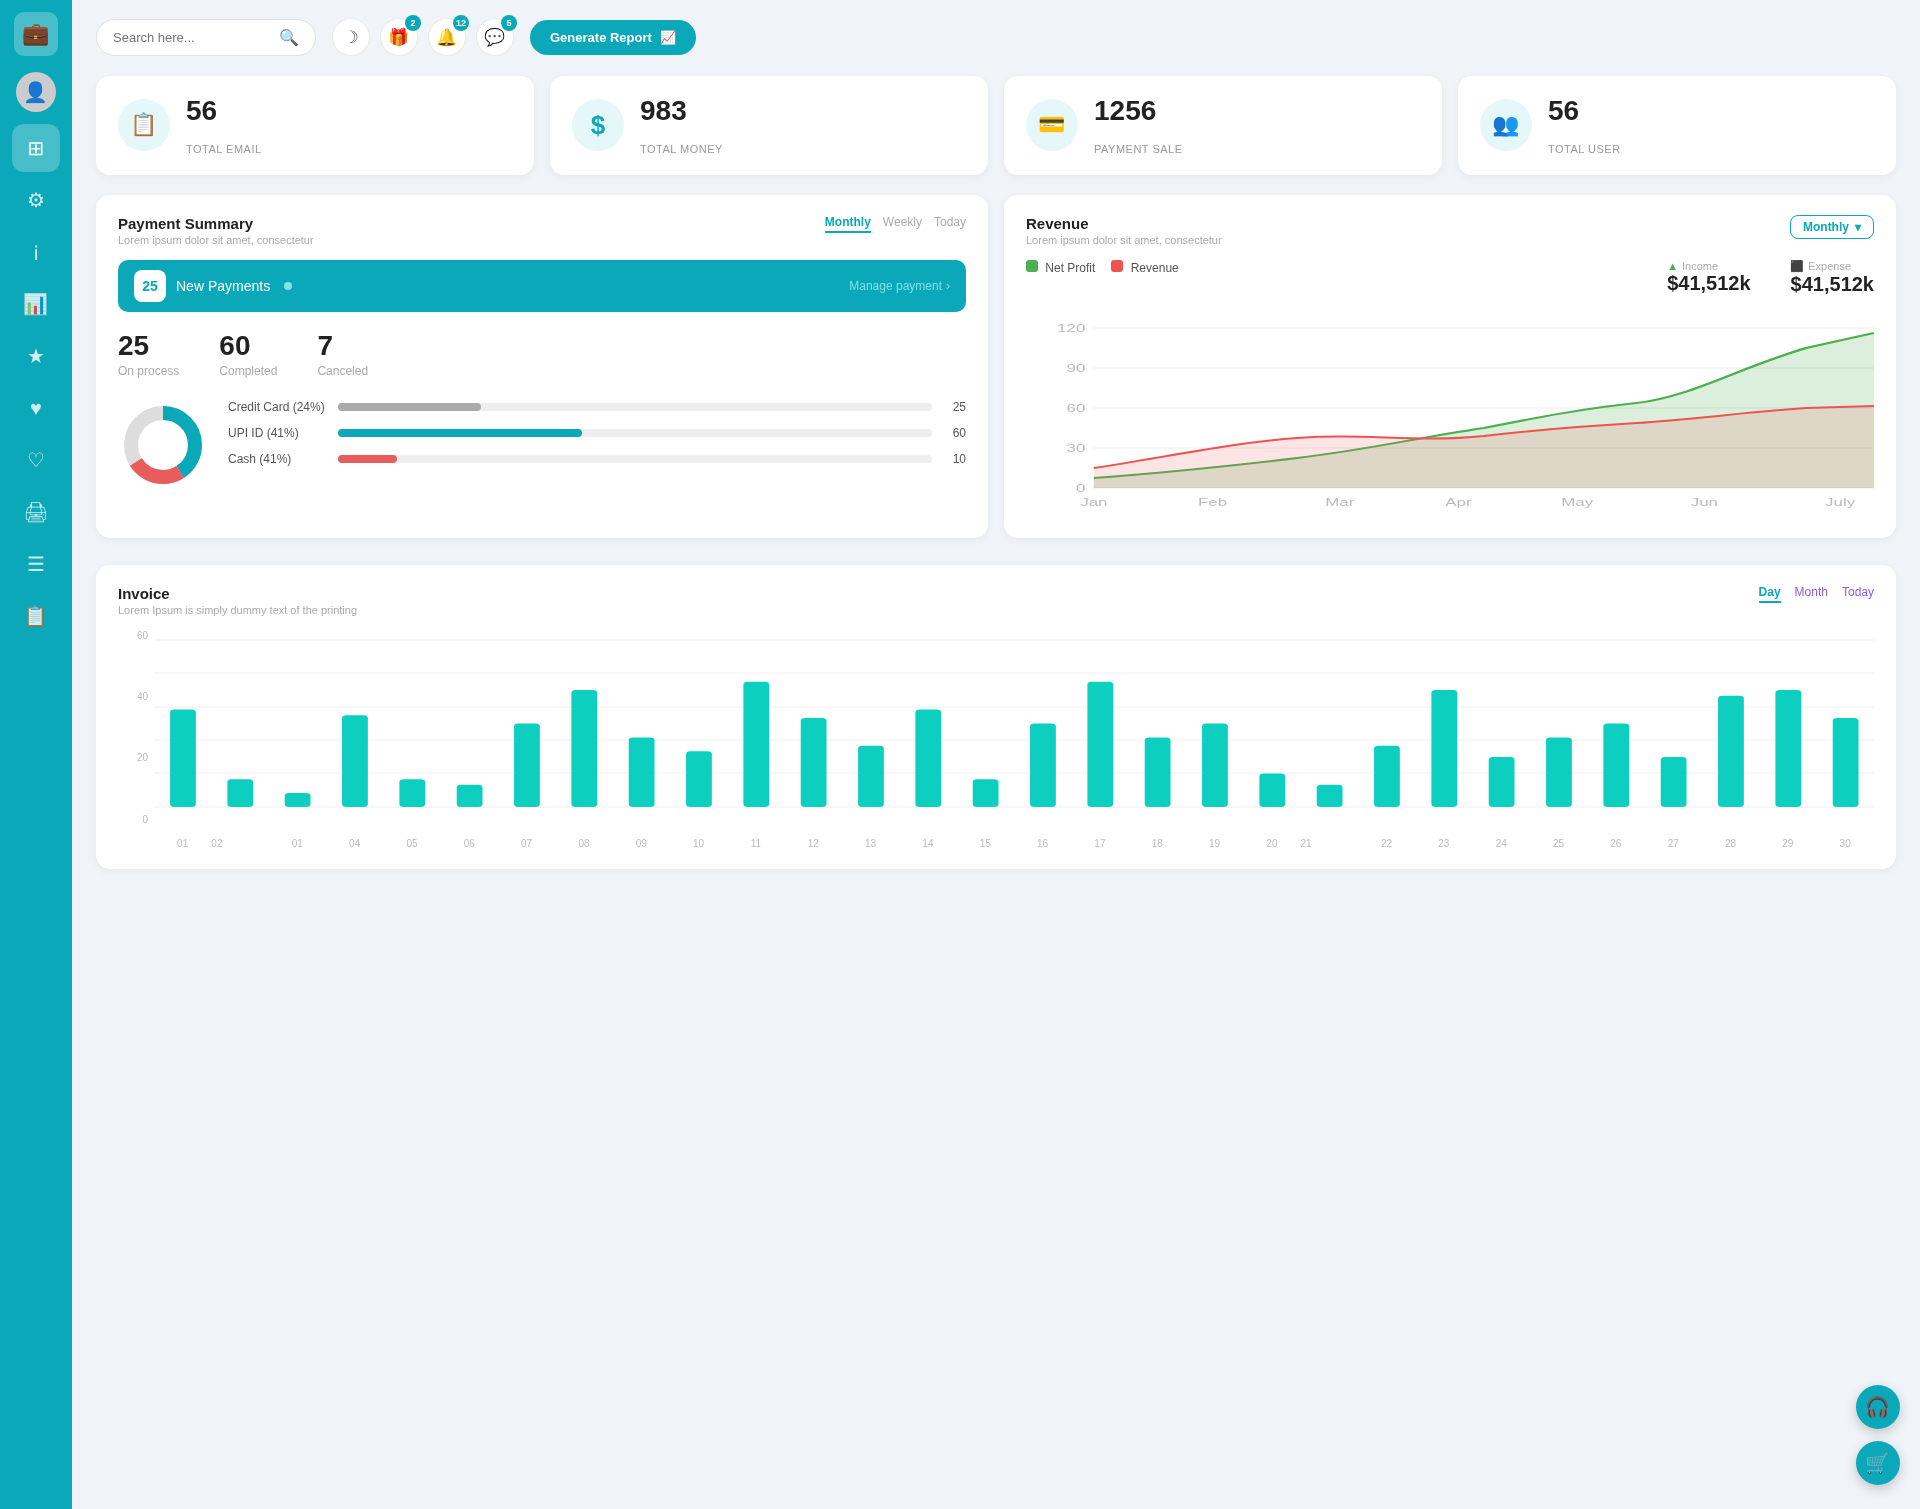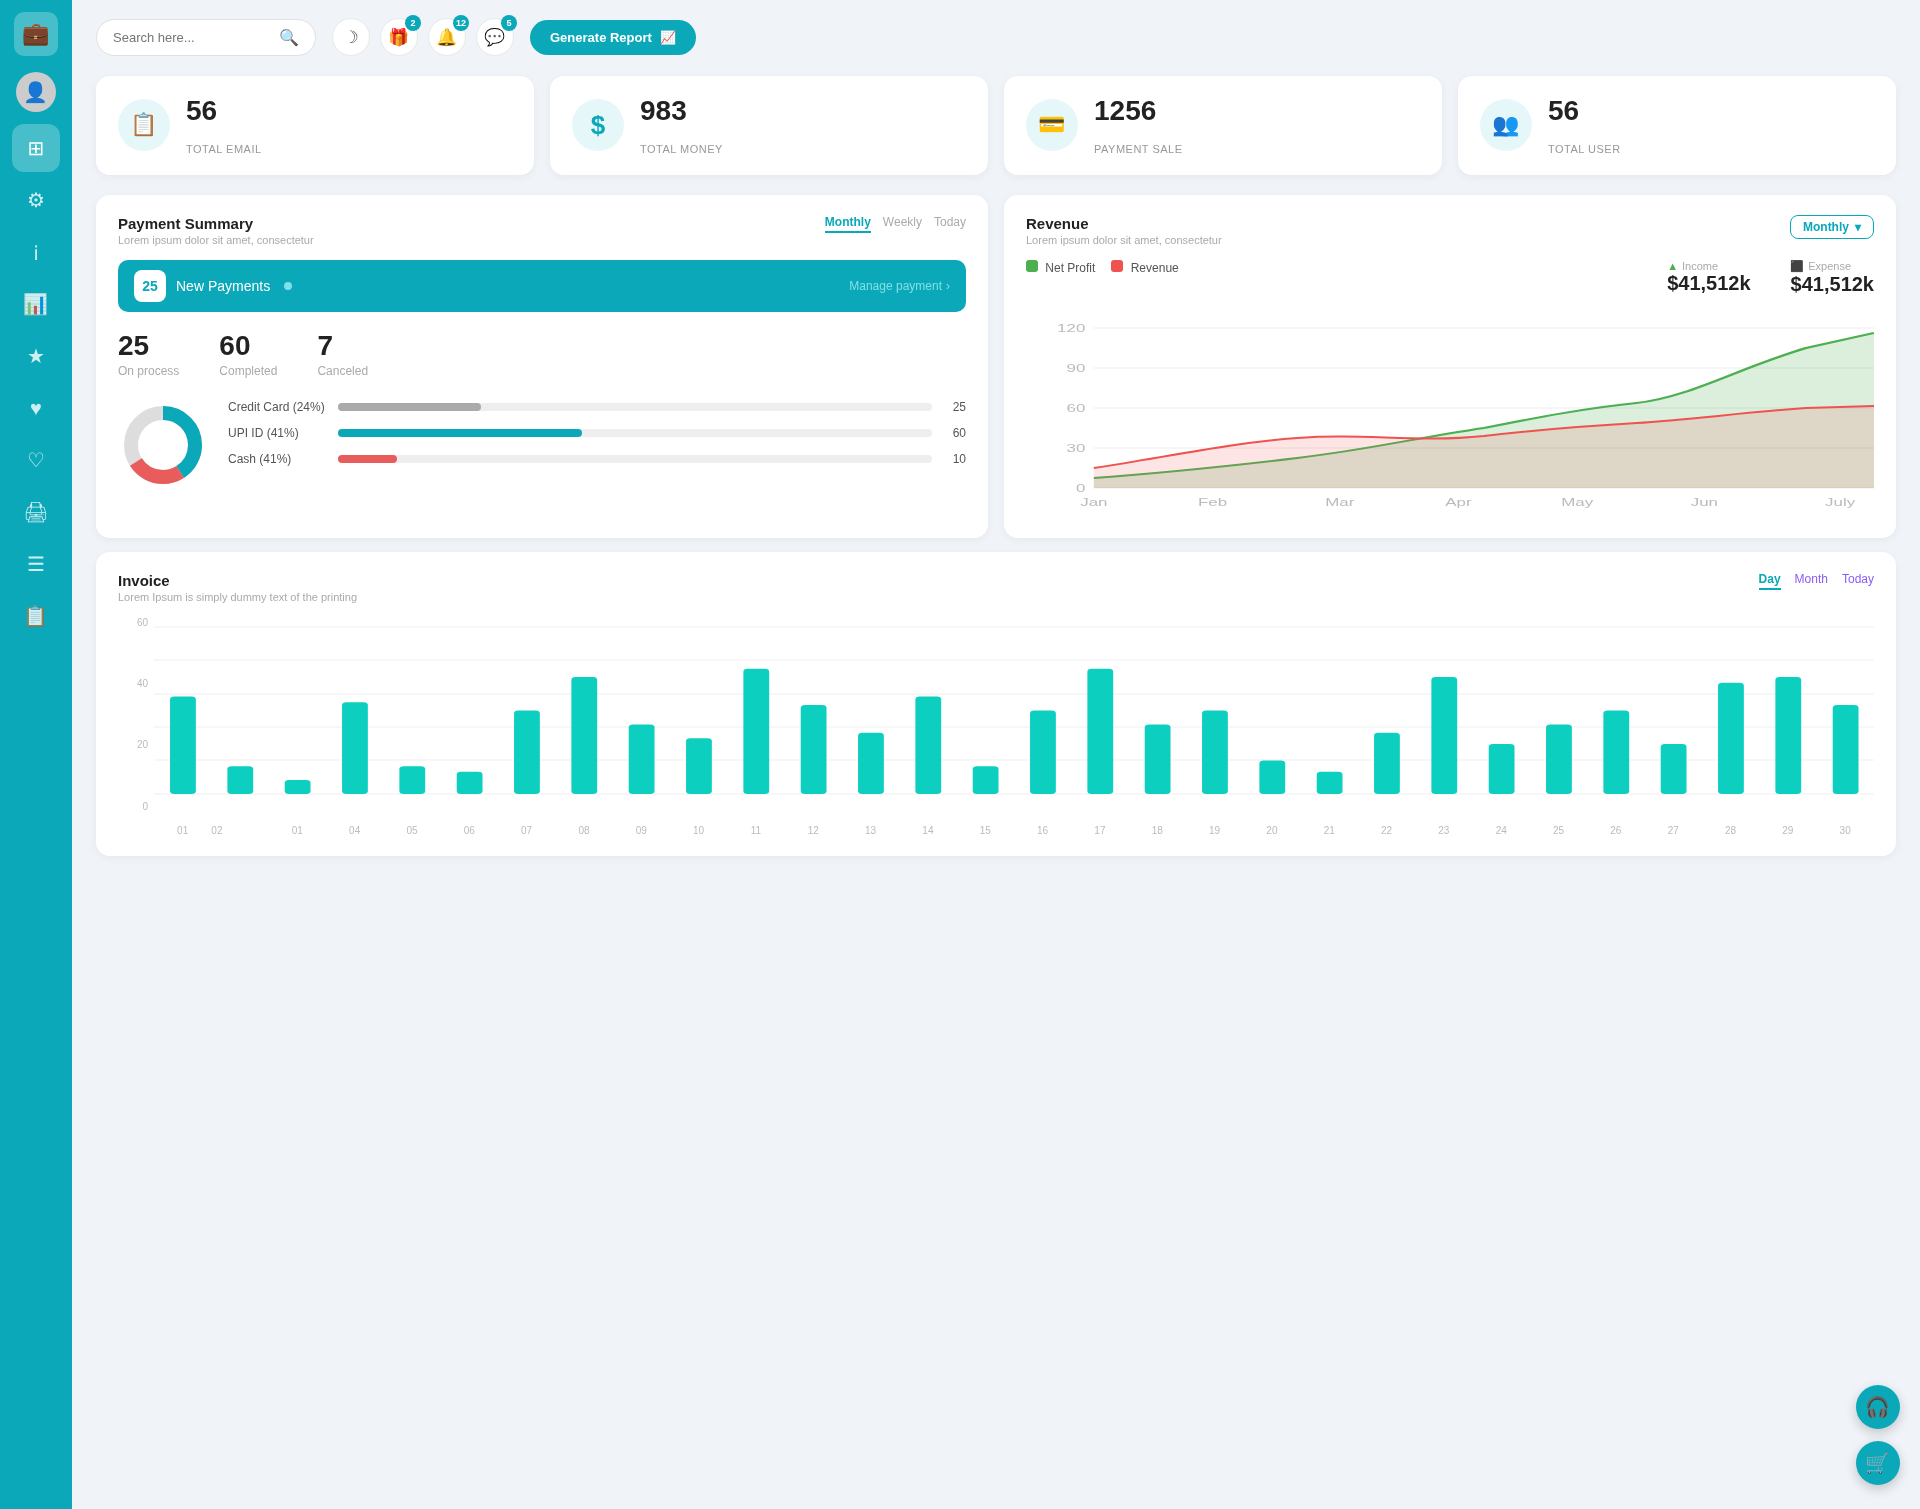--- a/index.html
+++ b/index.html
@@ -158,21 +158,21 @@
       text-transform: uppercase;
       letter-spacing: 0.5px;
       margin-top: 16px;
     }
 
     
     .bottom-row {
       display: grid;
       grid-template-columns: 1fr 1fr;
       gap: 16px;
-      margin-bottom: 14px;
+      margin-bottom: 27px;
     }
 
     
     .card {
       background: #fff;
       border-radius: 14px;
       padding: 20px 22px;
       box-shadow: 0 2px 8px rgba(0,0,0,0.05);
     }
     .card-title {
@@ -740,21 +740,21 @@
           <span style="flex: 1 1 0%; text-align: center;">11</span>
           <span style="flex: 1 1 0%; text-align: center;">12</span>
           <span style="flex: 1 1 0%; text-align: center;">13</span>
           <span style="flex: 1 1 0%; text-align: center;">14</span>
           <span style="flex: 1 1 0%; text-align: center;">15</span>
           <span style="flex: 1 1 0%; text-align: center;">16</span>
           <span style="flex: 1 1 0%; text-align: center;">17</span>
           <span style="flex: 1 1 0%; text-align: center;">18</span>
           <span style="flex: 1 1 0%; text-align: center;">19</span>
           <span style="flex: 1 1 0%; text-align: center;">20</span>
-          <span style="flex: 1 1 0%; text-align: center;">21</span>
+          <span style="flex: 1 1 0%; text-align: left;">21</span>
           <span style="flex: 1 1 0%; text-align: center;">22</span>
           <span style="flex: 1 1 0%; text-align: center;">23</span>
           <span style="flex: 1 1 0%; text-align: center;">24</span>
           <span style="flex: 1 1 0%; text-align: center;">25</span>
           <span style="flex: 1 1 0%; text-align: center;">26</span>
           <span style="flex: 1 1 0%; text-align: center;">27</span>
           <span style="flex: 1 1 0%; text-align: center;">28</span>
           <span style="flex: 1 1 0%; text-align: center;">29</span>
           <span style="flex: 1 1 0%; text-align: center;">30</span>
         </div>

